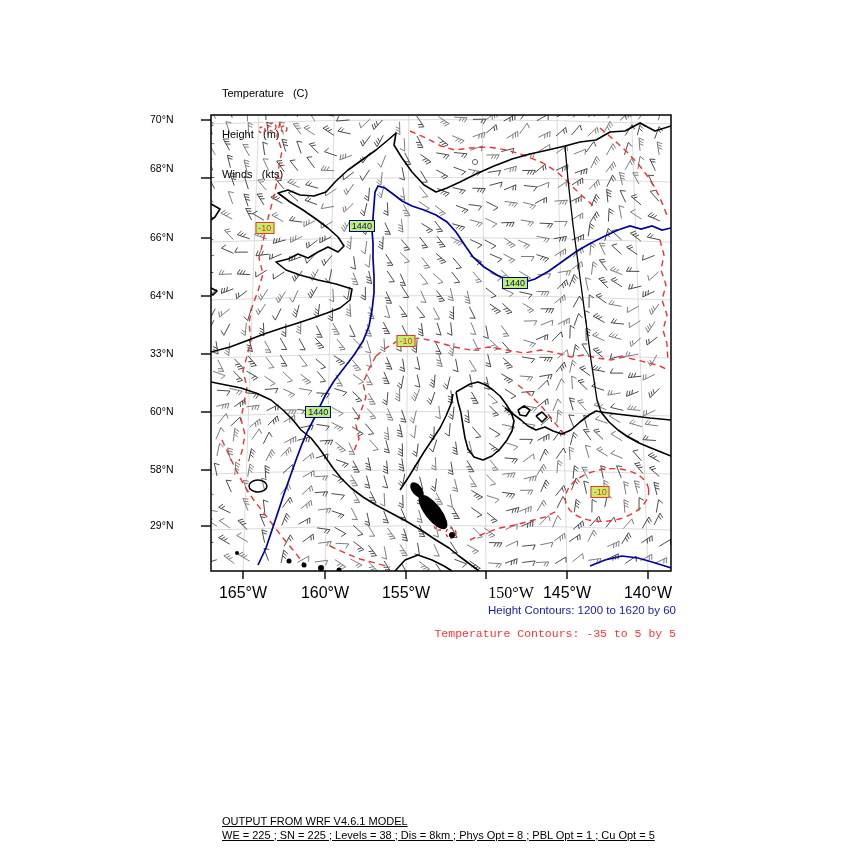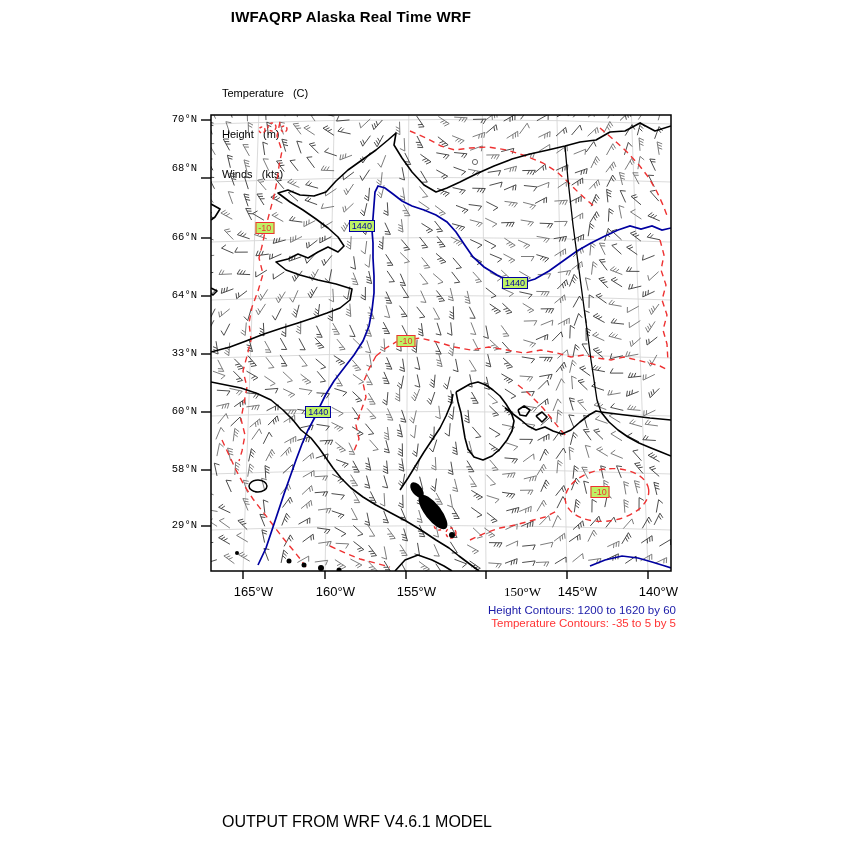--- a/index.html
+++ b/index.html
@@ -4,33 +4,32 @@
 <style>
   html,body{margin:0;padding:0;background:#ffffff;}
   #page{position:relative;width:850px;height:850px;background:#ffffff;overflow:hidden;
         font-family:"Liberation Sans", sans-serif;color:#000;}
   .abs{position:absolute;}
   #title{left:199px;top:8px;width:304px;text-align:center;font-size:15px;font-weight:bold;letter-spacing:.2px;}
   #initvalid{right:177px;top:9px;text-align:right;font-size:11px;line-height:14px;}
   #initvalid .init{font-weight:bold;}
   #legend{left:222px;top:60px;font-size:11px;line-height:13.5px;white-space:pre;}
   #captions{right:174px;top:604px;text-align:right;font-size:11.5px;}
-  #caption-temp{margin-top:1px;}
-  #footer{left:222px;top:815px;font-size:16px;line-height:13.5px;}
-  .lat-lab{position:absolute;left:150px;width:47px;text-align:right;font-size:10.5px;font-family:Liberation Mono, monospace;}
-  .lon-lab{position:absolute;width:60px;text-align:right;font-size:13px;top:584px;}
+  #caption-temp{margin-top:11px;font-family:Liberation Mono, monospace;}
+  #footer{left:222px;top:815px;font-size:11px;line-height:13.5px;text-decoration:underline;}
+  .lat-lab{position:absolute;left:150px;width:47px;font-size:10.5px;}
+  .lon-lab{position:absolute;width:60px;text-align:center;font-size:16px;top:584px;}
   #clabels{position:absolute;left:199px;top:113px;width:480px;height:468px;pointer-events:none;}
   .clab{position:absolute;transform:translate(-50%,-50%);font-size:9px;line-height:10px;
         background:#bef264;border:1px solid;padding:0 2px;white-space:nowrap;}
 </style>
 </head>
 <body>
 
 <div id="page">
-  <div id="title" class="abs">IWFAQRP Alaska Real Time WRF</div>
   <div id="legend" class="abs">
     <div>Temperature   (C)</div>
     <div>Height   (m)</div>
     <div>Winds   (kts)</div>
   </div>
 
   <svg id="mapsvg" class="abs" style="left:199px;top:113px" width="480" height="468" viewBox="0 0 480 468">
     <defs>
         <clipPath id="mapclip">
           <rect x="12" y="2" width="460" height="456"></rect>
@@ -148,14 +147,15 @@
       <div class="clab" style="color: rgb(238, 50, 50); border-color: rgb(238, 50, 50); left: 401.16px; top: 379.112px;">-10</div>
     </div>
 
   <div id="captions" class="abs">
     <div id="caption-height" style="color: rgb(26, 26, 168);">Height Contours: 1200 to 1620 by 60</div>
     <div id="caption-temp" style="color: rgb(255, 52, 52);">Temperature Contours: -35 to 5 by 5</div>
   </div>
 
   <div id="footer" class="abs">
     <div>OUTPUT FROM WRF V4.6.1 MODEL</div>
+    <div>WE = 225 ; SN = 225 ; Levels = 38 ; Dis = 8km ; Phys Opt = 8 ; PBL Opt = 1 ; Cu Opt = 5</div>
   </div>
 </div>
 
 </body></html>

